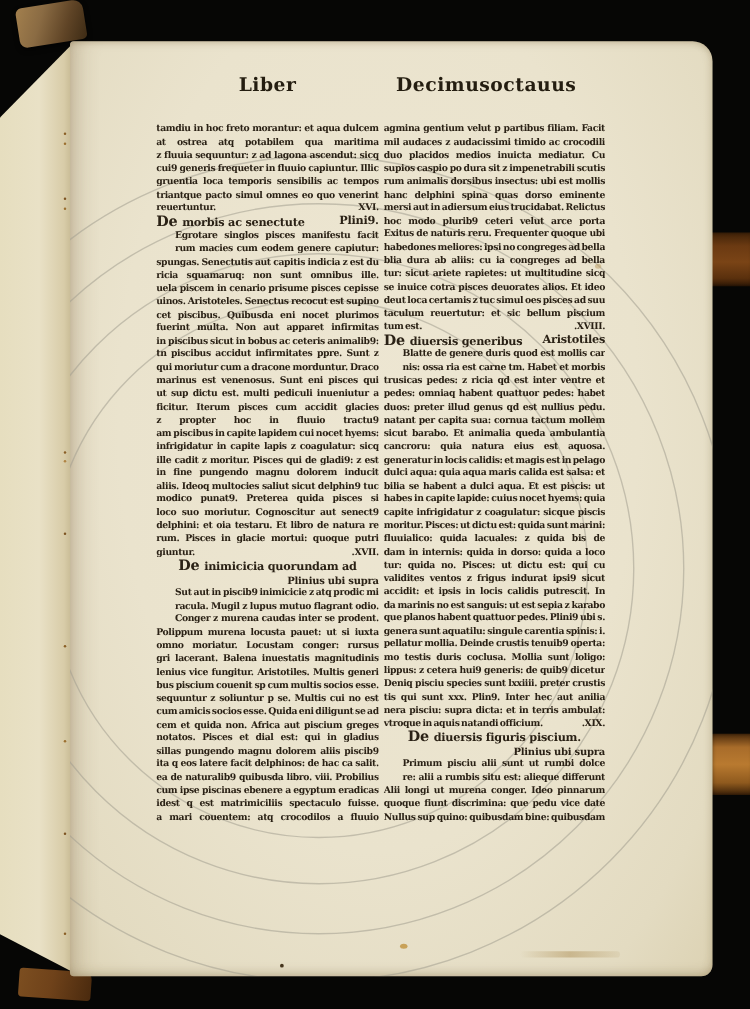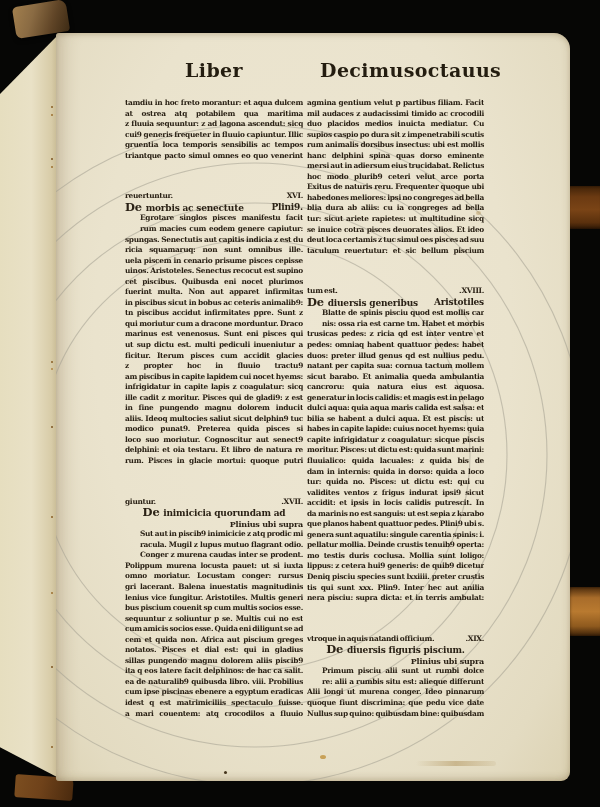--- a/index.html
+++ b/index.html
@@ -54,33 +54,33 @@
     overflow:hidden;
     box-shadow:
       inset 15px 0 20px -12px rgba(92,64,26,.30),
       inset -4px 0 8px -4px rgba(120,95,50,.25),
       inset 0 -6px 10px -6px rgba(110,85,45,.35),
       inset 0 4px 6px -4px rgba(110,85,45,.30);
   }
   .wm{position:absolute;left:0;top:0;pointer-events:none;}
   
   .runhead{position:absolute;left:0;top:26px;width:100%;height:22px;
-    font-weight:700;font-size:19px;color:#241d10;letter-spacing:.4px;}
+    font-weight:700;font-size:15px;color:#241d10;letter-spacing:.4px;}
   .rh-l{position:absolute;left:69px;width:178px;text-align:center;}
-  .rh-r{position:absolute;left:264px;width:178px;text-align:center;}
+  .rh-r{position:absolute;left:244px;width:178px;text-align:center;}
   .col{position:absolute;top:65px;color:#2a2115;}
   .colL{left:69px;width:178px;}
   .colR{left:251px;width:177px;}
   .tl{
     font-size:7.4px;line-height:10.55px;height:10.55px;overflow:hidden;
     font-weight:700;letter-spacing:-0.3px;word-spacing:-1px;
     text-align:justify;text-align-last:justify;
   }
   .tl.ind{padding-left:15px;}
-  .numline{display:flex;justify-content:space-between;text-align:left;text-align-last:auto;margin-top:30px;}
+  .numline{display:flex;justify-content:space-between;text-align:left;text-align-last:auto;}
   .chapnum{font-weight:700;}
   .hd{height:11.6px;font-size:9px;font-weight:700;line-height:11.6px;
       display:flex;justify-content:space-between;overflow:hidden;letter-spacing:-0.2px;}
   .hd .lead{font-size:11.5px;text-align:right;}
   .hd.ctr{display:block;text-align:center;}
   .subctr{height:10.55px;font-size:8px;font-weight:700;line-height:10.55px;text-align:right;letter-spacing:-0.2px;}
   
   .stain{position:absolute;border-radius:50%;}
   .s1{left:264px;top:722px;width:6px;height:4px;background:#c8a158;}
   .s2{left:168px;top:738px;width:3px;height:3px;background:#45351d;}
@@ -194,21 +194,21 @@
         <div class="tl">deut loca certamis z tuc simul oes pisces ad suu habi</div>
         <div class="tl">taculum reuertutur: et sic bellum piscium comple</div>
         <div class="tl numline">
           <span>tum est.</span>
           <span class="chapnum">.XVIII.</span>
         </div>
         <div class="hd">
           <span><span class="lead">De </span><span>diuersis generibus pisciu</span></span>
           <span>Aristotiles</span>
         </div>
-        <div class="tl ind">Blatte de spinis pisciu quod est mollis car</div>
+        <div class="tl ind">Blatte de genere duris quod est mollis car</div>
         <div class="tl ind">nis: ossa ria est carne tm. Habet et morbis et</div>
         <div class="tl">trusicas pedes: z ricia qd est inter ventre et</div>
         <div class="tl">pedes: omniaq habent quattuor pedes: habet duolos int</div>
         <div class="tl">duos: preter illud genus qd est nullius pedu. Malakye</div>
         <div class="tl">natant per capita sua: cornua tactum mollem habentia:</div>
         <div class="tl">sicut barabo. Et animalia queda ambulantia sicut gen9</div>
         <div class="tl">cancroru: quia natura eius est aquosa. Malachie gen9 in</div>
         <div class="tl">generatur in locis calidis: et magis est in pelago qm in</div>
         <div class="tl">dulci aqua: quia aqua maris calida est salsa: et pisces sta</div>
         <div class="tl">bilia se habent a dulci aqua. Et est piscis: ut dictum est.</div>

